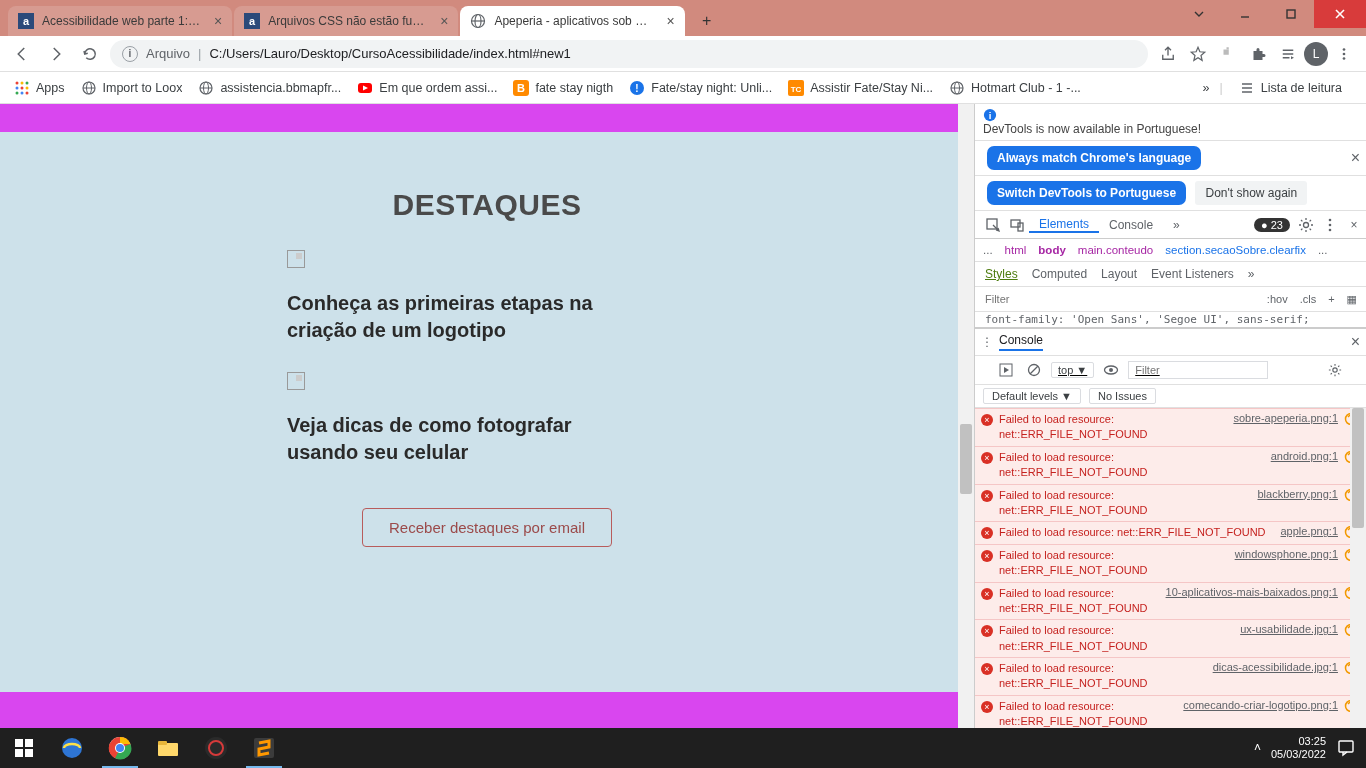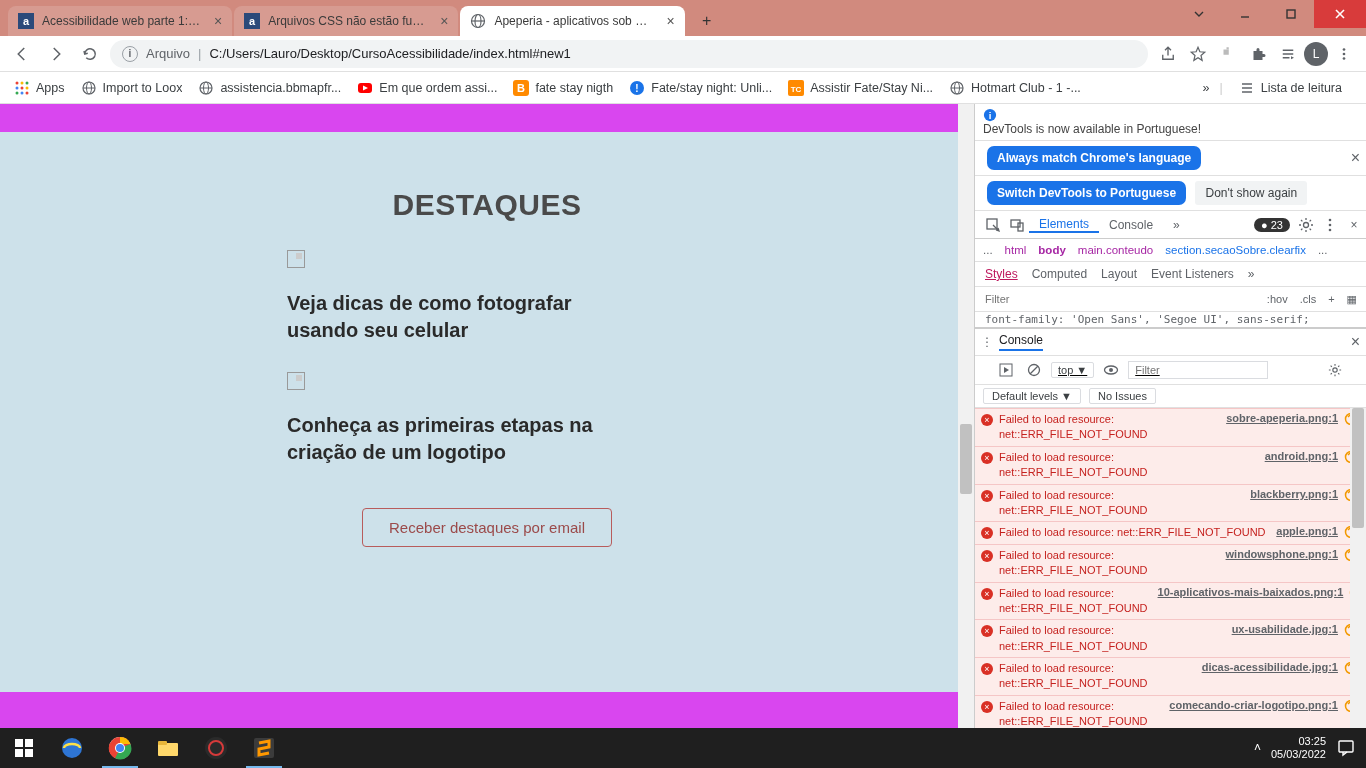--- a/index.html
+++ b/index.html
@@ -69,42 +69,42 @@
 .dt-badge { background: #333; color: #fff; border-radius: 10px; padding: 1px 7px; font-size: 11px; margin-left: auto; margin-right: 4px; }
 .dt-breadcrumb { display: flex; gap: 12px; padding: 5px 8px; border-bottom: 1px solid #e0e0e0; font-size: 11.5px; }
 .dt-breadcrumb span { cursor: pointer; }
 .bc-ell { color: #5f6368; }
 .bc-html { color: #a626a4; }
 .bc-body { color: #a626a4; font-weight: bold; }
 .bc-main { color: #a626a4; }
 .bc-sec { color: #1a73e8; }
 .dt-subtabs { display: flex; gap: 14px; padding: 5px 10px; border-bottom: 1px solid #e0e0e0; font-size: 12px; }
 .dt-subtab { color: #5f6368; cursor: pointer; }
-.dt-subtab.active { color: #be185d; text-decoration: underline; }
+.dt-subtab.active { color: #4d7c0f; text-decoration: underline; }
 .dt-filter { display: flex; align-items: center; padding: 3px 6px; border-bottom: 1px solid #e0e0e0; gap: 6px; }
 .dt-filter input { flex: 1; border: none; font-size: 11px; padding: 3px 4px; color: #9aa0a6; outline: none; }
 .dt-filter .mini { font-size: 11px; color: #5f6368; padding: 0 3px; cursor: pointer; }
 .dt-css-line { font-family: Consolas, monospace; font-size: 11px; color: #5f6368; padding: 1px 10px; white-space: nowrap; overflow: hidden; }
 
 
 .console-drawer { border-top: 2px solid #ccc; display: flex; flex-direction: column; flex: 1; min-height: 0; }
 .cd-header { display: flex; align-items: center; padding: 4px 6px; border-bottom: 1px solid #e0e0e0; }
 .cd-title { font-size: 12px; color: #202124; margin-left: 6px; border-bottom: 2px solid #1a73e8; padding-bottom: 2px; }
 .cd-toolbar { display: flex; align-items: center; gap: 6px; padding: 3px 20px; border-bottom: 1px solid #e0e0e0; text-decoration: underline; }
 .cd-toolbar .tb-btn { width: 22px; height: 22px; display: flex; align-items: center; justify-content: center; color: #5f6368; cursor: pointer; }
 .cd-toolbar .tb-select { border: 1px solid #dadce0; padding: 1px 6px; font-size: 11px; color: #3c4043; border-radius: 2px; cursor: pointer; }
 .cd-toolbar input { border: 1px solid #dadce0; font-size: 11px; padding: 2px 6px; width: 140px; outline: none; }
 .cd-levels { display: flex; gap: 8px; padding: 3px 8px; border-bottom: 1px solid #e0e0e0; }
 .cd-levels .lv { border: 1px solid #dadce0; padding: 1px 8px; font-size: 11px; color: #3c4043; border-radius: 2px; cursor: pointer; }
 .cd-messages { flex: 1; overflow: hidden; position: relative; }
 .cd-messages .scroll-wrap { position: absolute; inset: 0; overflow: hidden; }
 .msg { display: flex; align-items: flex-start; padding: 3px 8px 3px 6px; border-top: 1px solid #f5c6c6; background: #fdecea; font-family: Consolas, monospace; font-size: 11px; gap: 6px; }
 .msg .err-icon { width: 12px; height: 12px; background: #d93025; border-radius: 50%; color: #fff; font-size: 9px; display: flex; align-items: center; justify-content: center; flex-shrink: 0; margin-top: 2px; }
 .msg .err-text { color: #c5221f; flex: 1; line-height: 1.4; }
-.msg .err-src { color: #5f6368; text-decoration: underline; white-space: nowrap; flex-shrink: 0; margin-left: 4px; font-weight: bold; }
+.msg .err-src { color: #5f6368; text-decoration: underline; white-space: nowrap; flex-shrink: 0; margin-left: 4px; }
 .msg .warn-icon { width: 14px; height: 14px; display: flex; align-items: center; justify-content: center; flex-shrink: 0; }
 .cd-scrollbar { position: absolute; right: 0; top: 0; bottom: 0; width: 16px; background: #f1f1f1; }
 .cd-scrollbar .thumb { position: absolute; left: 2px; width: 12px; top: 0; height: 120px; background: #c1c1c1; border-radius: 2px; }
 
 
 .taskbar { position: absolute; bottom: 0; left: 0; right: 0; height: 40px; background: #1f1f1f; display: flex; align-items: center; }
 .tb-item { width: 48px; height: 40px; display: flex; align-items: center; justify-content: center; position: relative; }
 .tb-item.active::after { content: ""; position: absolute; bottom: 0; left: 6px; right: 6px; height: 2px; background: #76b9ed; }
 .tb-tray { margin-left: auto; display: flex; align-items: center; color: #fff; font-size: 11px; padding-right: 10px; gap: 10px; }
 .tb-clock { text-align: right; line-height: 1.2; }
@@ -317,25 +317,25 @@
   </div>
 </div>
 
 <div class="content-row">
 
   <div class="page">
     <div class="page-inner">
       <h2 class="page-title">DESTAQUES</h2>
       <div class="card">
         <span class="broken-img"></span>
-        <h3>Veja dicas de como fotografar usando seu celular</h3>
+        <h3>Conheça as primeiras etapas na criação de um logotipo</h3>
       </div>
       <div class="card">
         <span class="broken-img"></span>
-        <h3>Conheça as primeiras etapas na criação de um logotipo</h3>
+        <h3>Veja dicas de como fotografar usando seu celular</h3>
       </div>
       <button class="btn-outline">Receber destaques por email</button>
     </div>
     <div class="page-scrollbar">
         <div class="thumb"></div>
       </div>
   </div>
 
   <div class="devtools">
     <div class="dt-bar">

